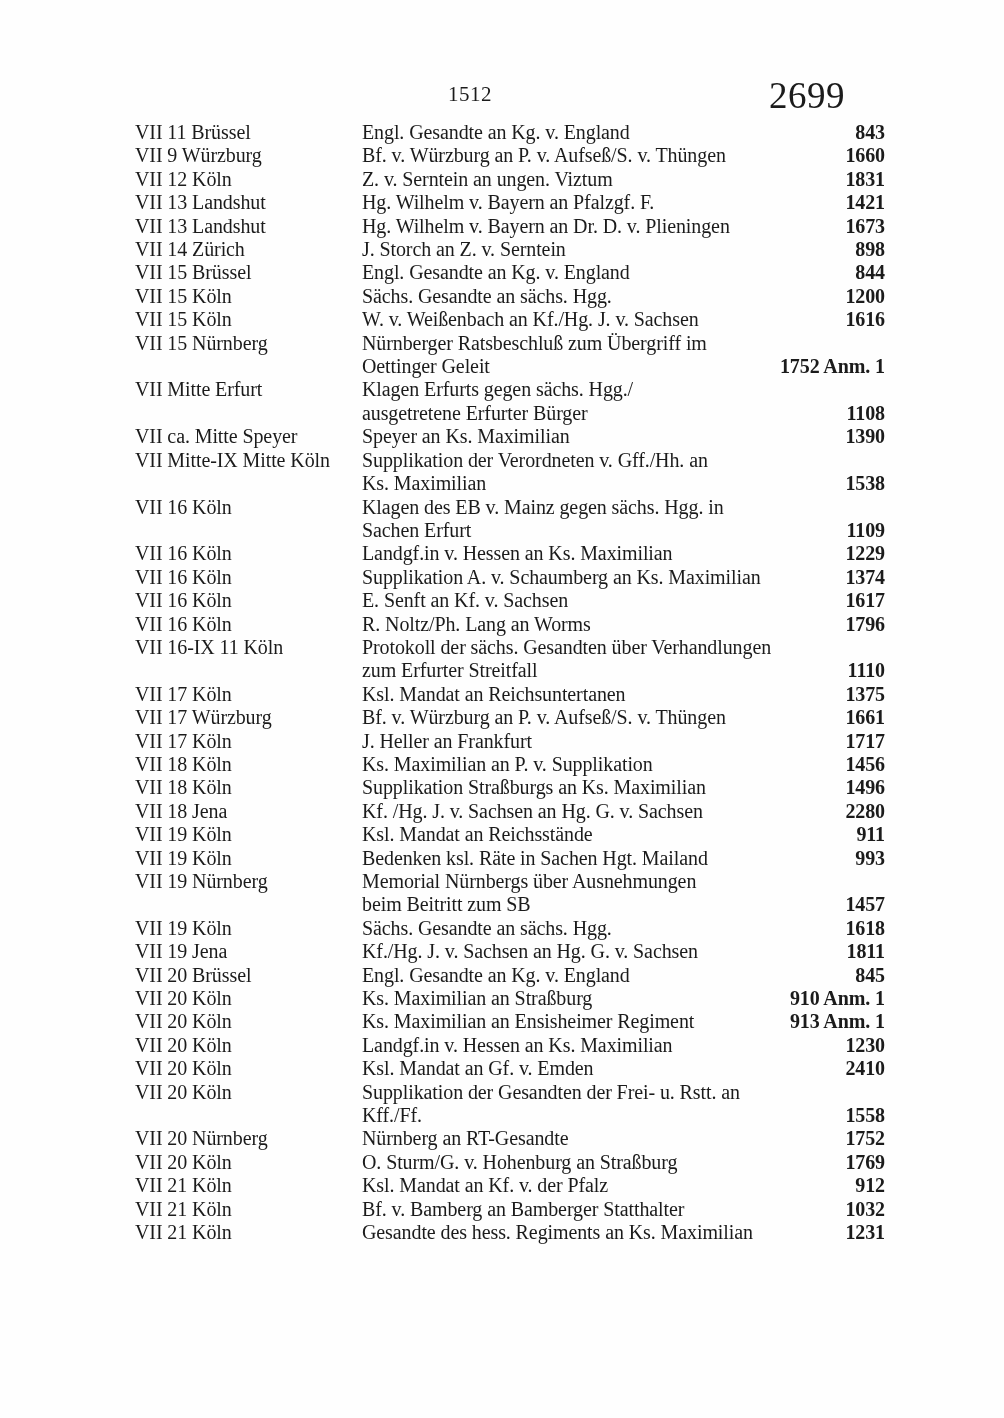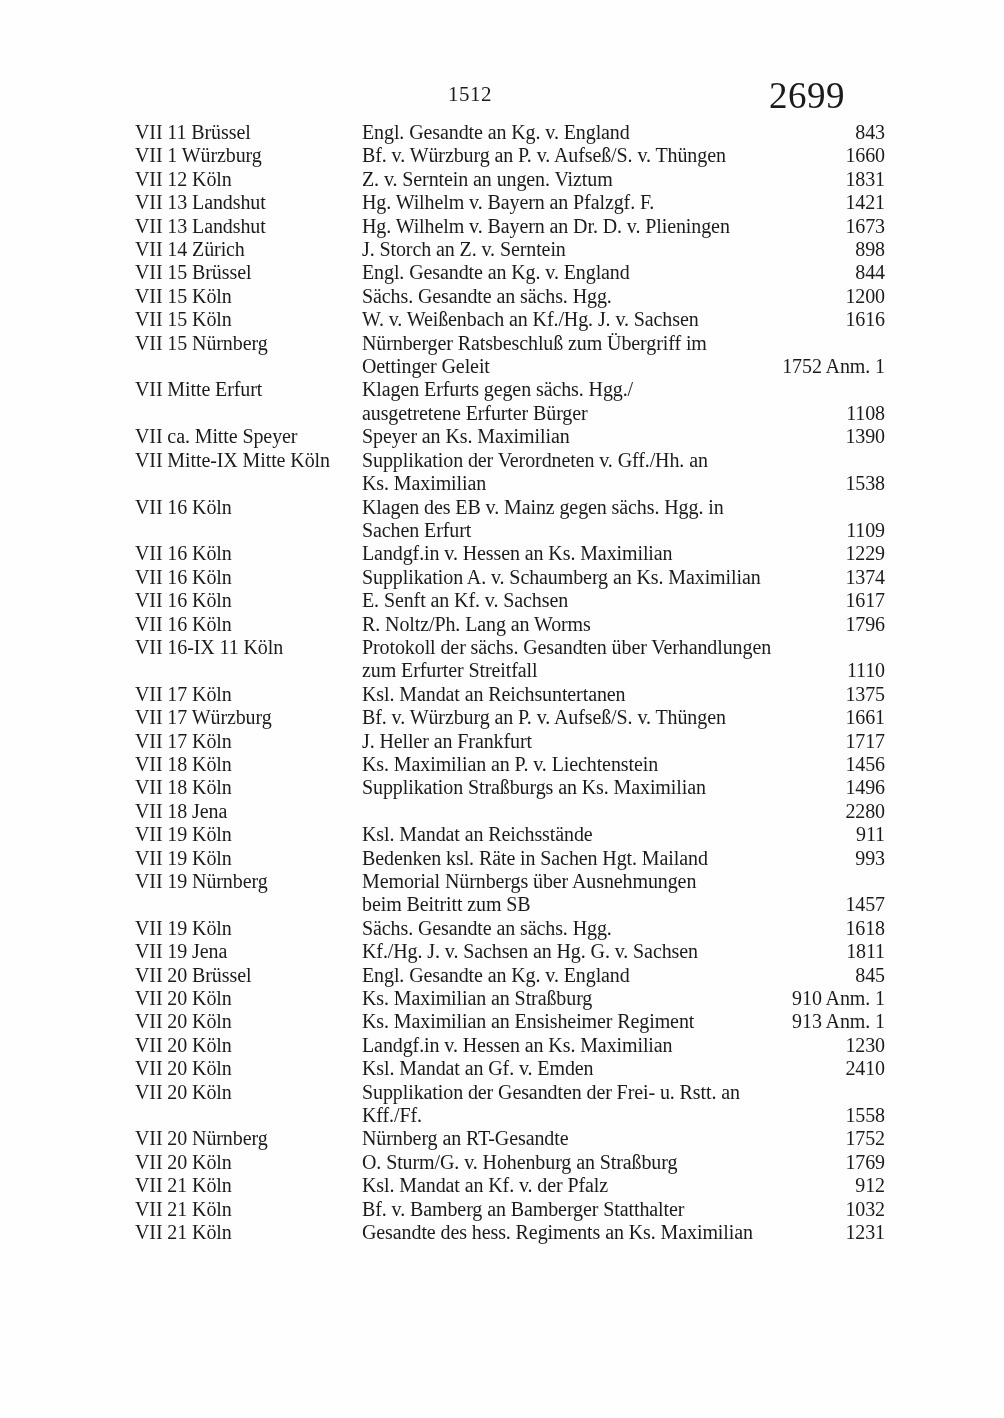--- a/index.html
+++ b/index.html
@@ -49,36 +49,37 @@
   .col-date {
     flex: none;
     width: 227px;
   }
   .col-desc {
     flex: none;
   }
   .col-page {
     margin-left: auto;
     padding-left: 12px;
+    font-weight: bold;
   }
 </style>
 </head>
 <body>
 
 <div class="page">
   <div class="running-head-year">1512</div>
   <div class="running-head-page">2699</div>
   <div class="index-list">
       <div class="index-line">
         <span class="col-date">VII 11 Brüssel</span>
         <span class="col-desc">Engl. Gesandte an Kg. v. England</span>
         <span class="col-page">843</span>
       </div>
       <div class="index-line">
-        <span class="col-date">VII 1 Würzburg</span>
+        <span class="col-date">VII 9 Würzburg</span>
         <span class="col-desc">Bf. v. Würzburg an P. v. Aufseß/S. v. Thüngen</span>
         <span class="col-page">1660</span>
       </div>
       <div class="index-line">
         <span class="col-date">VII 12 Köln</span>
         <span class="col-desc">Z. v. Serntein an ungen. Viztum</span>
         <span class="col-page">1831</span>
       </div>
       <div class="index-line">
         <span class="col-date">VII 13 Landshut</span>
@@ -195,30 +196,31 @@
         <span class="col-desc">Bf. v. Würzburg an P. v. Aufseß/S. v. Thüngen</span>
         <span class="col-page">1661</span>
       </div>
       <div class="index-line">
         <span class="col-date">VII 17 Köln</span>
         <span class="col-desc">J. Heller an Frankfurt</span>
         <span class="col-page">1717</span>
       </div>
       <div class="index-line">
         <span class="col-date">VII 18 Köln</span>
-        <span class="col-desc">Ks. Maximilian an P. v. Liechtenstein</span>
+        <span class="col-desc">Ks. Maximilian an P. v. Supplikation</span>
         <span class="col-page">1456</span>
       </div>
       <div class="index-line">
         <span class="col-date">VII 18 Köln</span>
         <span class="col-desc">Supplikation Straßburgs an Ks. Maximilian</span>
         <span class="col-page">1496</span>
       </div>
       <div class="index-line">
         <span class="col-date">VII 18 Jena</span>
+        <span class="col-desc">Kf. /Hg. J. v. Sachsen an Hg. G. v. Sachsen</span>
         <span class="col-page">2280</span>
       </div>
       <div class="index-line">
         <span class="col-date">VII 19 Köln</span>
         <span class="col-desc">Ksl. Mandat an Reichsstände</span>
         <span class="col-page">911</span>
       </div>
       <div class="index-line">
         <span class="col-date">VII 19 Köln</span>
         <span class="col-desc">Bedenken ksl. Räte in Sachen Hgt. Mailand</span>

